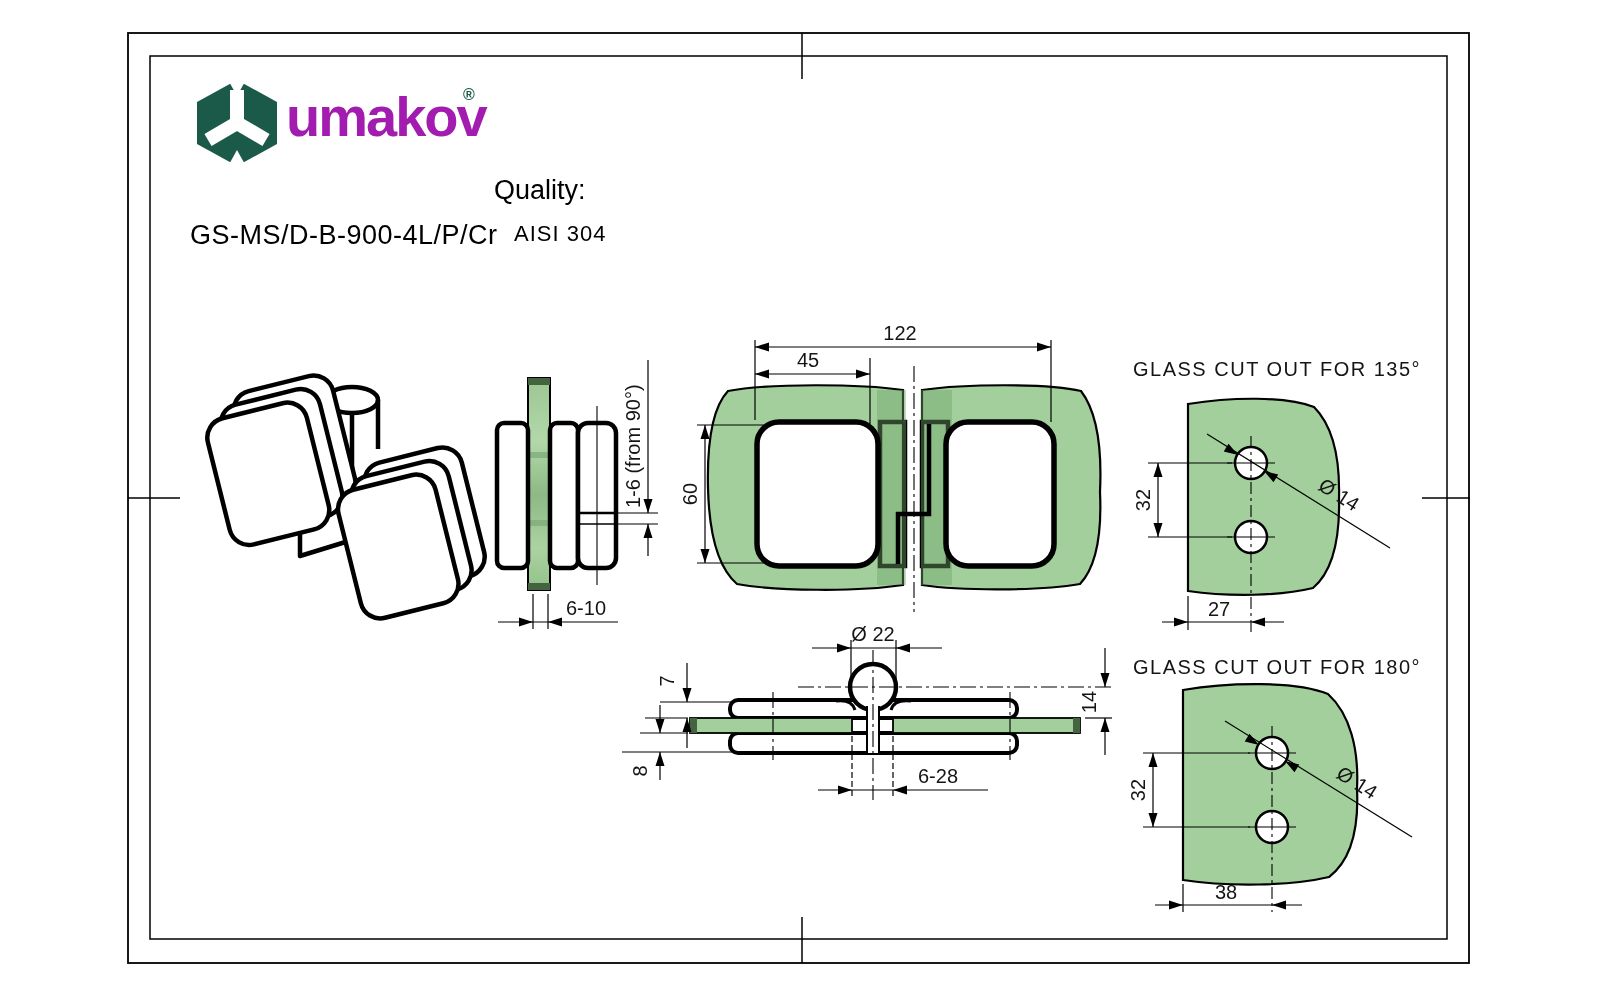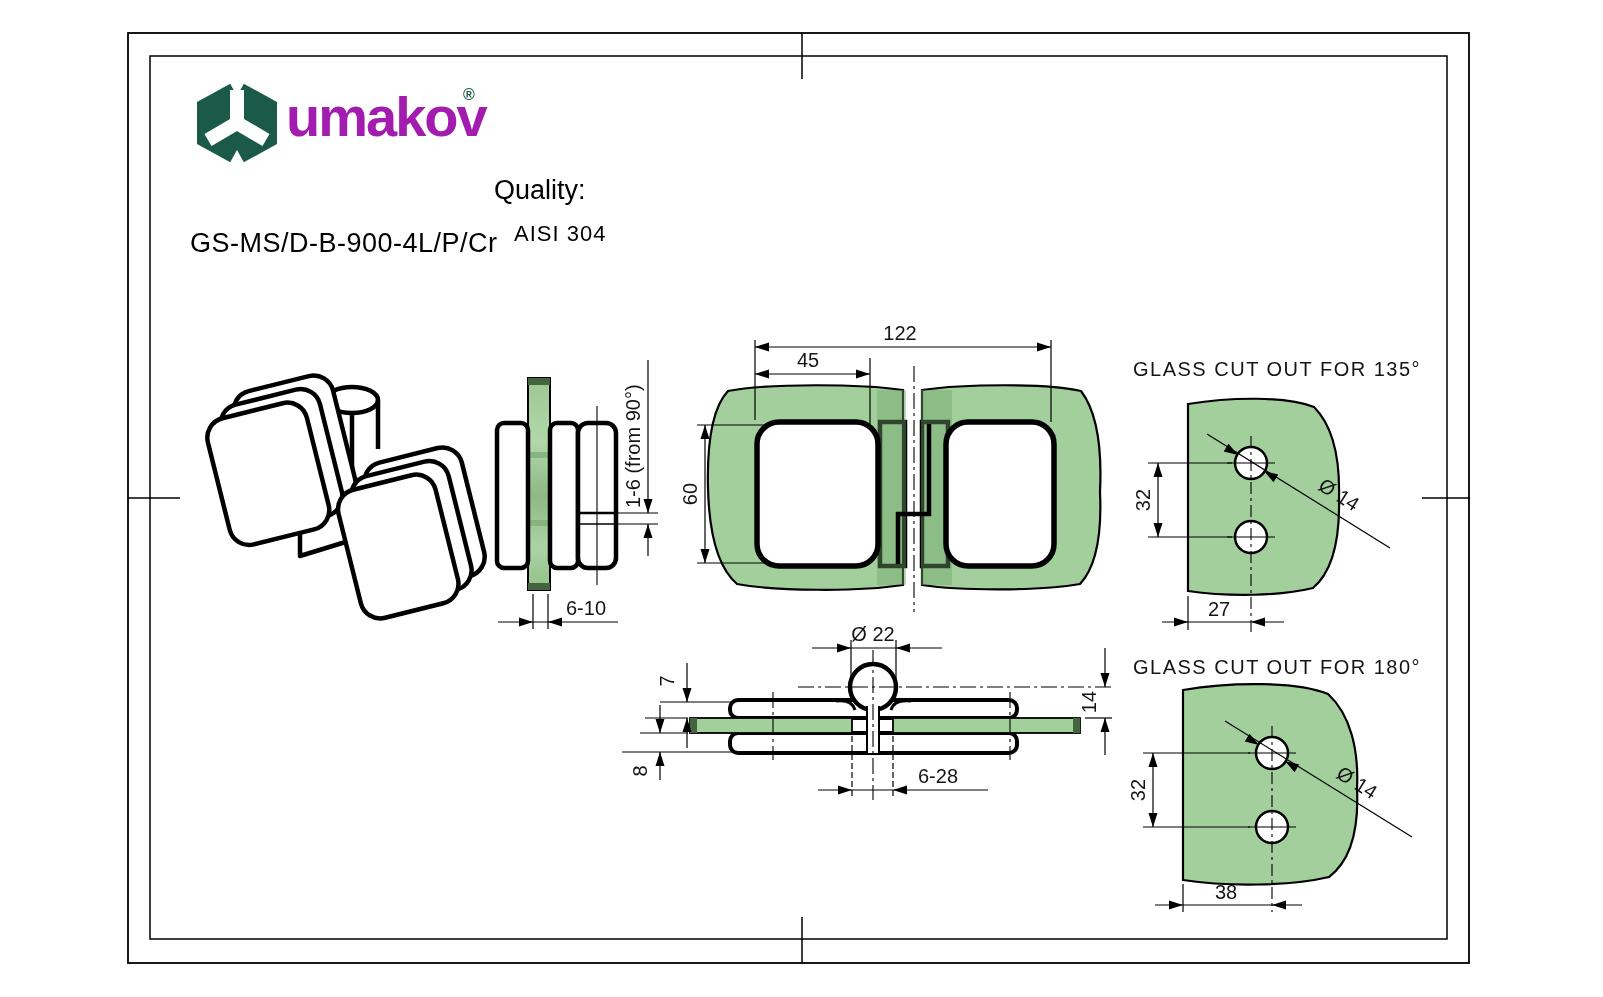--- a/index.html
+++ b/index.html
@@ -1,21 +1,21 @@
 <!DOCTYPE html>
 <html><head>
 <meta charset="utf-8">
 <style>
   html,body{margin:0;padding:0;background:#fff;}
   body{width:1603px;height:997px;position:relative;overflow:hidden;
        font-family:"Liberation Sans",sans-serif;color:#000;}
   .abs{position:absolute;}
   #brand-text{left:286px;top:84px;font-size:56px;font-weight:bold;letter-spacing:-2px;}
   #brand-reg{left:463px;top:86px;font-size:16px;font-weight:bold;}
-  #product-code{left:190px;top:228px;font-size:27px;letter-spacing:.5px;}
+  #product-code{left:190px;top:220px;font-size:27px;letter-spacing:.5px;}
   #quality-label{left:494px;top:175px;font-size:27px;}
   #quality-value{left:514px;top:221px;font-size:22px;letter-spacing:1px;text-align:center;}
   svg text{font-family:"Liberation Sans",sans-serif;}
   .dimtxt{font-size:20px;fill:#151515;font-weight:400;}
   .viewtitle{font-size:20px;fill:#151515;letter-spacing:1.5px;}
 </style>
 </head>
 <body>
 
 <div class="abs" id="brand-logo" style="left:191px;top:76px;width:95px;height:92px;">

